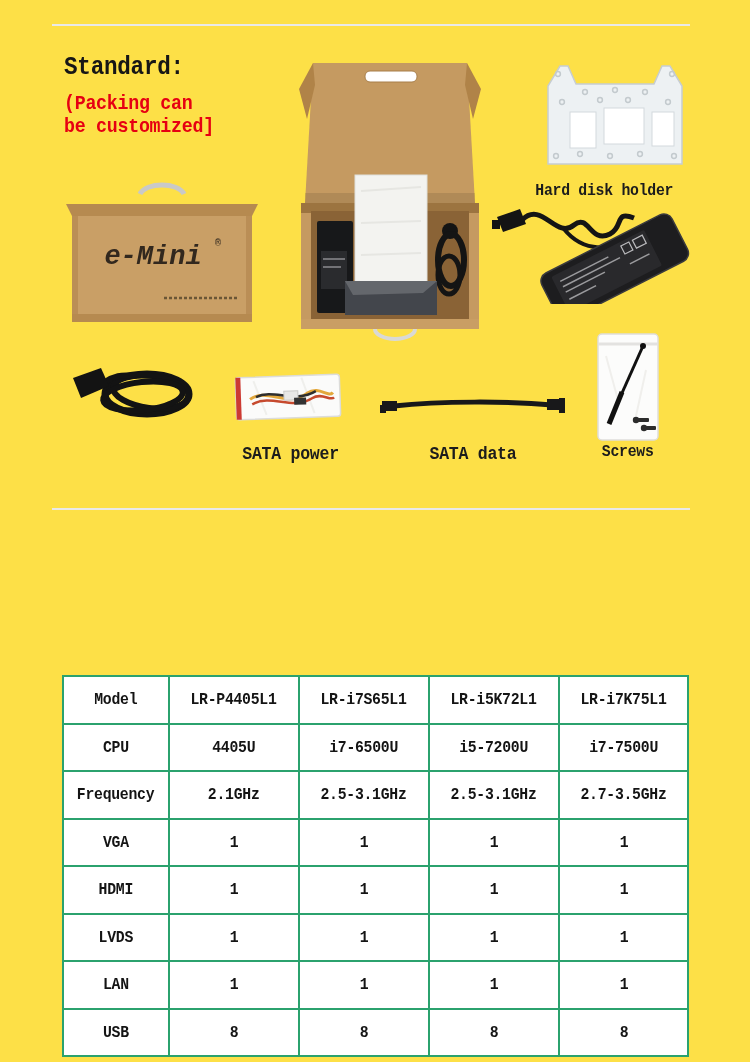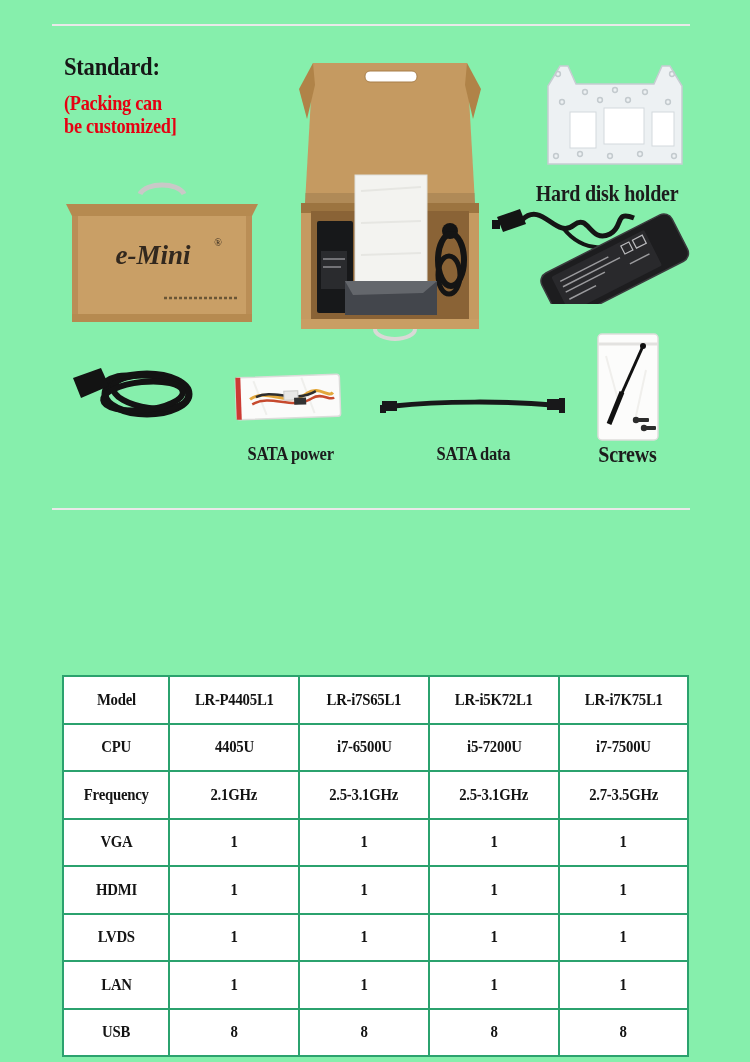--- a/index.html
+++ b/index.html
@@ -1,25 +1,25 @@
 <!DOCTYPE html>
 <html><head>
 <meta charset="utf-8">
 <style>
   html,body{margin:0;padding:0;background:#fff;}
-  .frame{position:relative;width:750px;height:1062px;background:#86efac;overflow:hidden;
-         font-family:Liberation Serif, serif;color:#1b1b1b;}
+  .frame{position:relative;width:750px;height:1062px;background:#fde047;overflow:hidden;
+         font-family:Liberation Mono, monospace;color:#1b1b1b;}
   .abs{position:absolute;}
   .divider{position:absolute;left:52px;width:638px;height:2px;background:#e9e9e9;}
   .cond{display:inline-block;transform:scaleX(.87);transform-origin:50% 50%;letter-spacing:-.3px;}
   .cond-left{display:inline-block;transform:scaleX(.87);transform-origin:0 50%;letter-spacing:-.3px;}
   .h1{font-size:26px;font-weight:bold;color:#161616;white-space:nowrap;}
   .red-note{font-size:21px;font-weight:bold;color:#e60012;line-height:23px;white-space:nowrap;}
   .photo-label{position:absolute;text-align:center;font-weight:bold;color:#1c1c1c;font-size:19px;white-space:nowrap;}
-  .photo-label.sm{font-size:23px;}
+  .photo-label.sm{font-size:17px;}
   .adapter-label{word-spacing:6px;}
   table.spec{border-collapse:collapse;table-layout:fixed;width:625px;}
   table.spec th,table.spec td{border:2px solid #2ba26e;height:45.5px;text-align:center;vertical-align:middle;
         font-weight:bold;font-size:17px;color:#141414;padding:0;background:#fff;}
   svg{display:block;}
 </style>
 </head>
 <body>
 
 <div class="frame">

